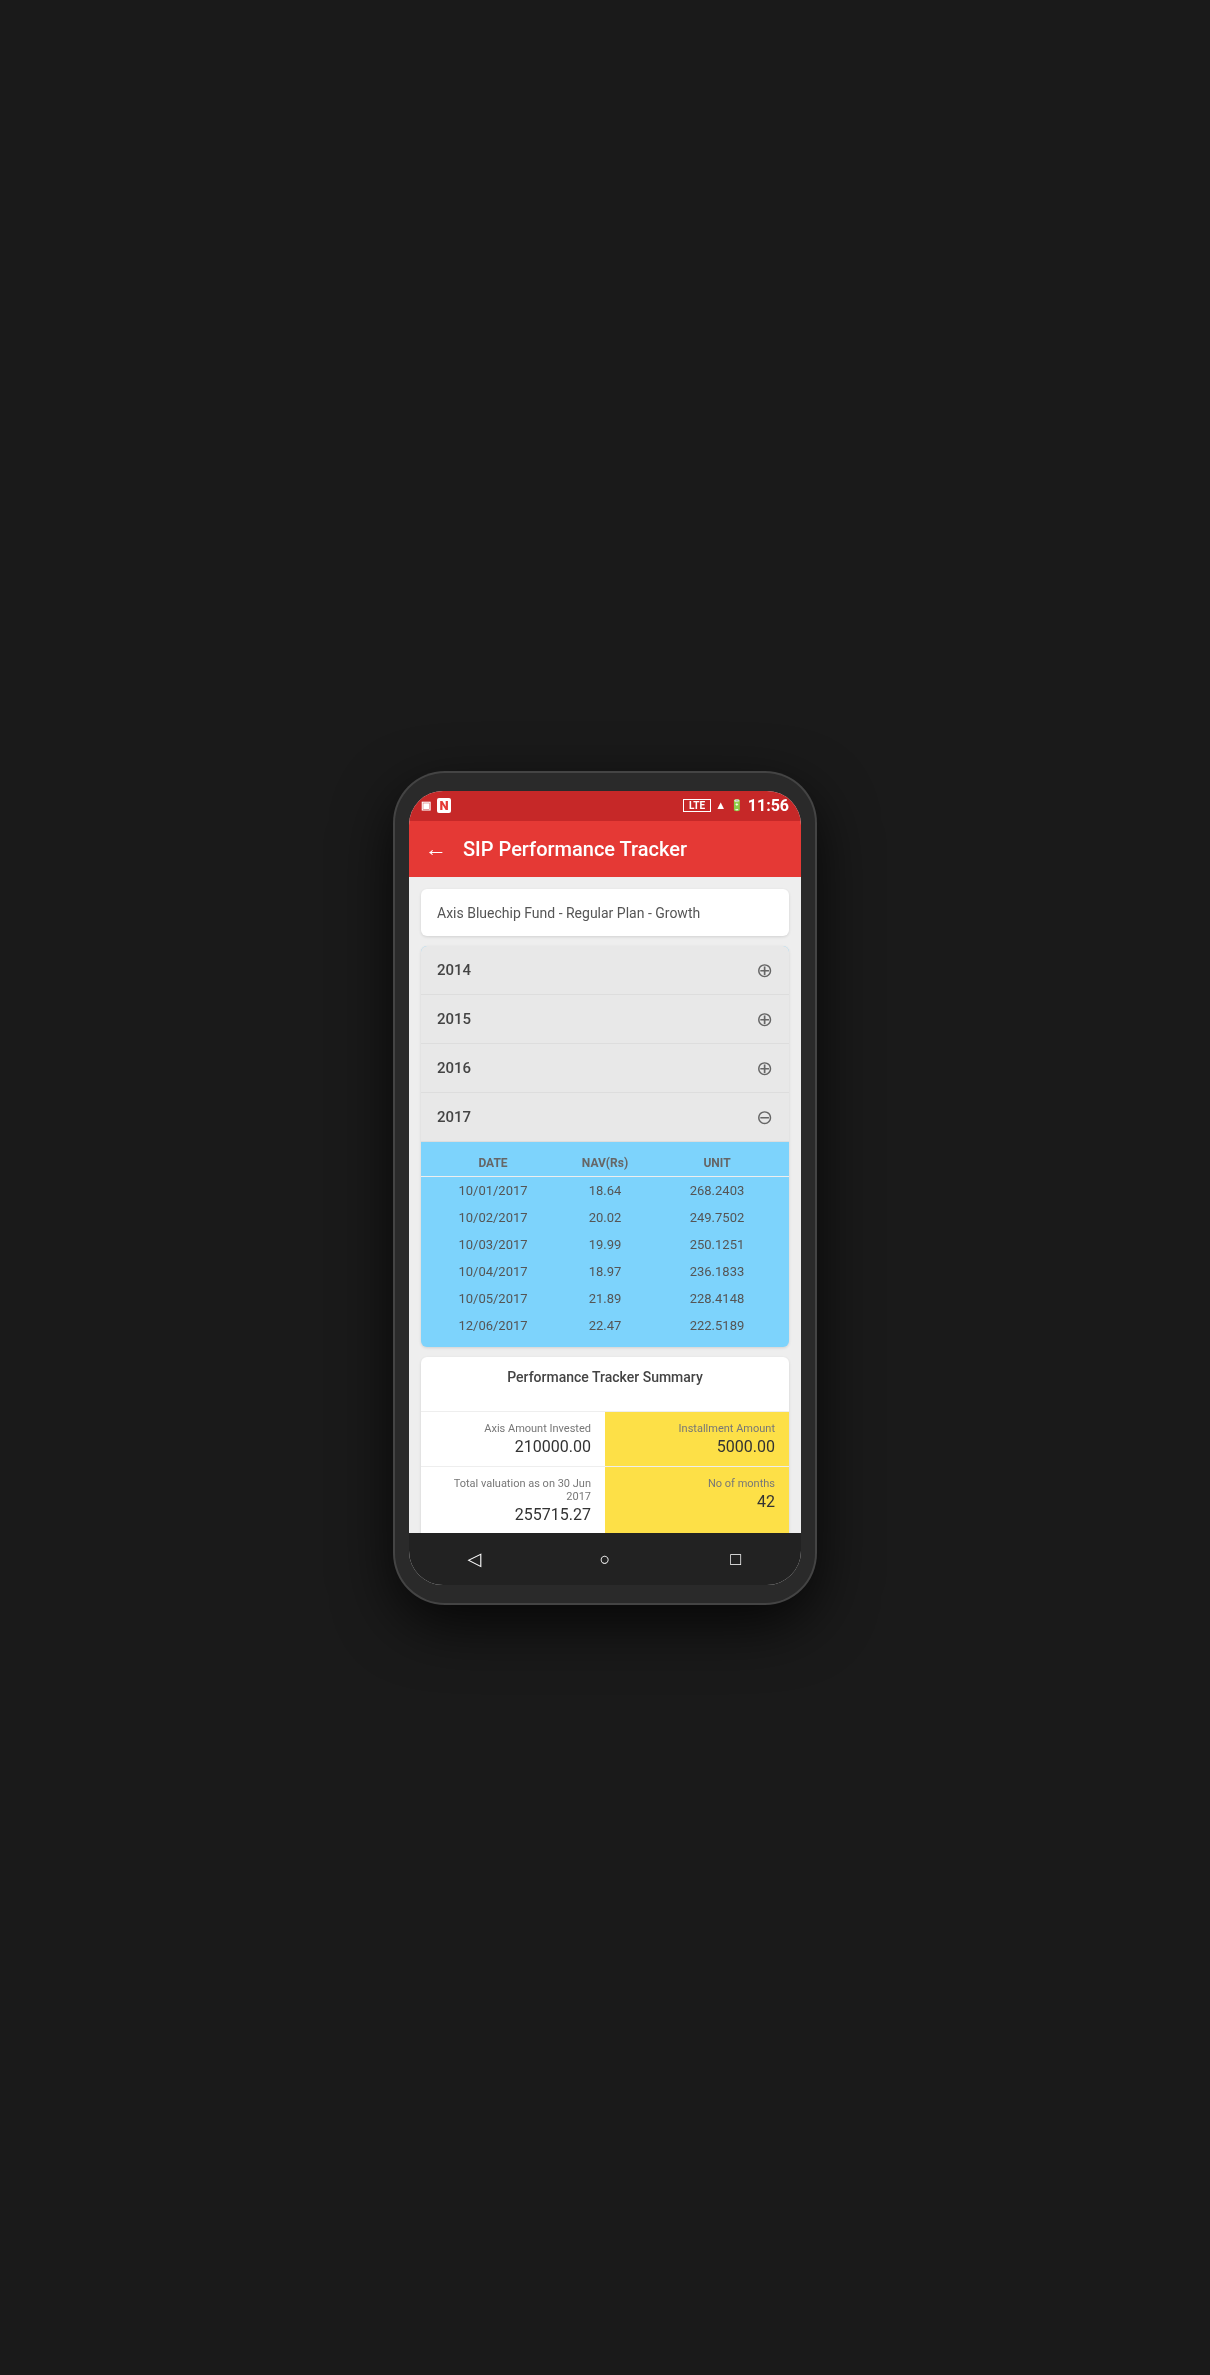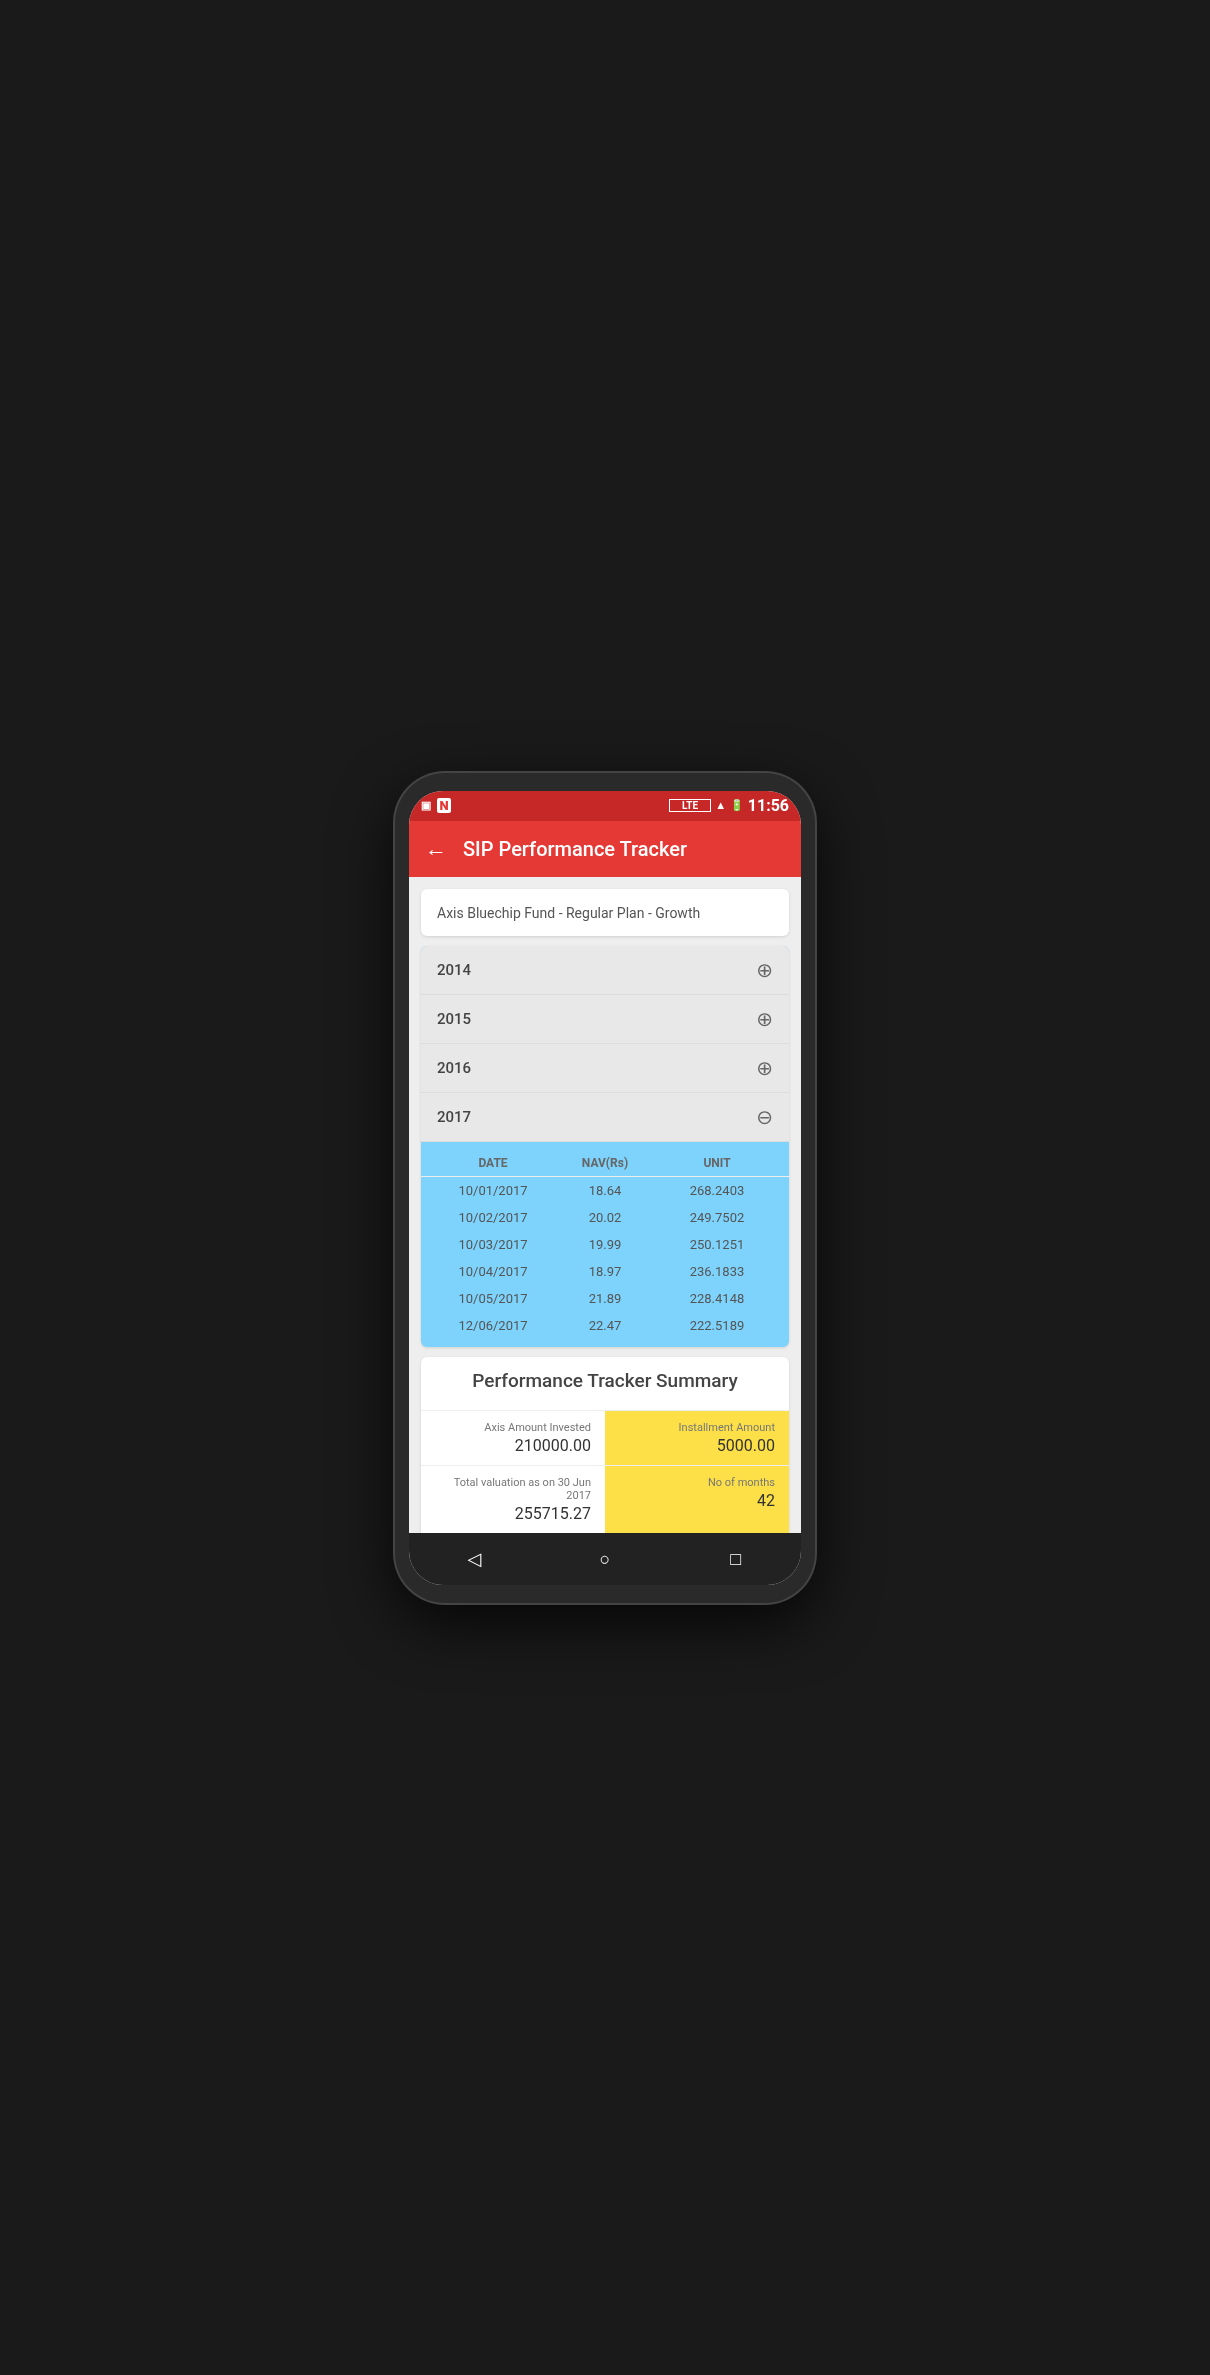--- a/index.html
+++ b/index.html
@@ -155,24 +155,24 @@
     
     .summary-section {
       background: white;
       border-radius: 6px;
       margin-bottom: 10px;
       overflow: hidden;
       box-shadow: 0 1px 3px rgba(0,0,0,0.12);
     }
     .summary-title {
       text-align: center;
-      font-size: 19px;
+      font-size: 14px;
       color: #444;
       font-weight: 500;
-      padding: 12px 0 18px;
+      padding: 12px 0 26px;
       border-bottom: 1px solid #eee;
     }
     .summary-row {
       display: grid;
       grid-template-columns: 1fr 1fr;
       border-bottom: 1px solid #eee;
     }
     .summary-row:last-child {
       border-bottom: none;
     }
@@ -222,21 +222,21 @@
 
 <div class="phone-shell">
   <div class="phone-screen">
 
     <div class="status-bar">
       <div class="status-left">
         <span class="status-icon">▣</span>
         <span class="status-icon" style="font-size:13px;background:white;color:#e53935;padding:0 2px;border-radius:2px;font-weight:900;">N</span>
       </div>
       <div class="status-right">
-        <span style="font-size:10px;border:1px solid white;padding:0 12px;">LTE</span>
+        <span style="font-size:10px;border:1px solid white;padding:0 5px;">LTE</span>
         <span>▲</span>
         <span>🔋</span>
         <span style="font-size:16px;">11:56</span>
       </div>
     </div>
 
     <div class="app-bar">
       <span class="back-arrow">←</span>
       <span class="app-bar-title">SIP Performance Tracker</span>
     </div>

